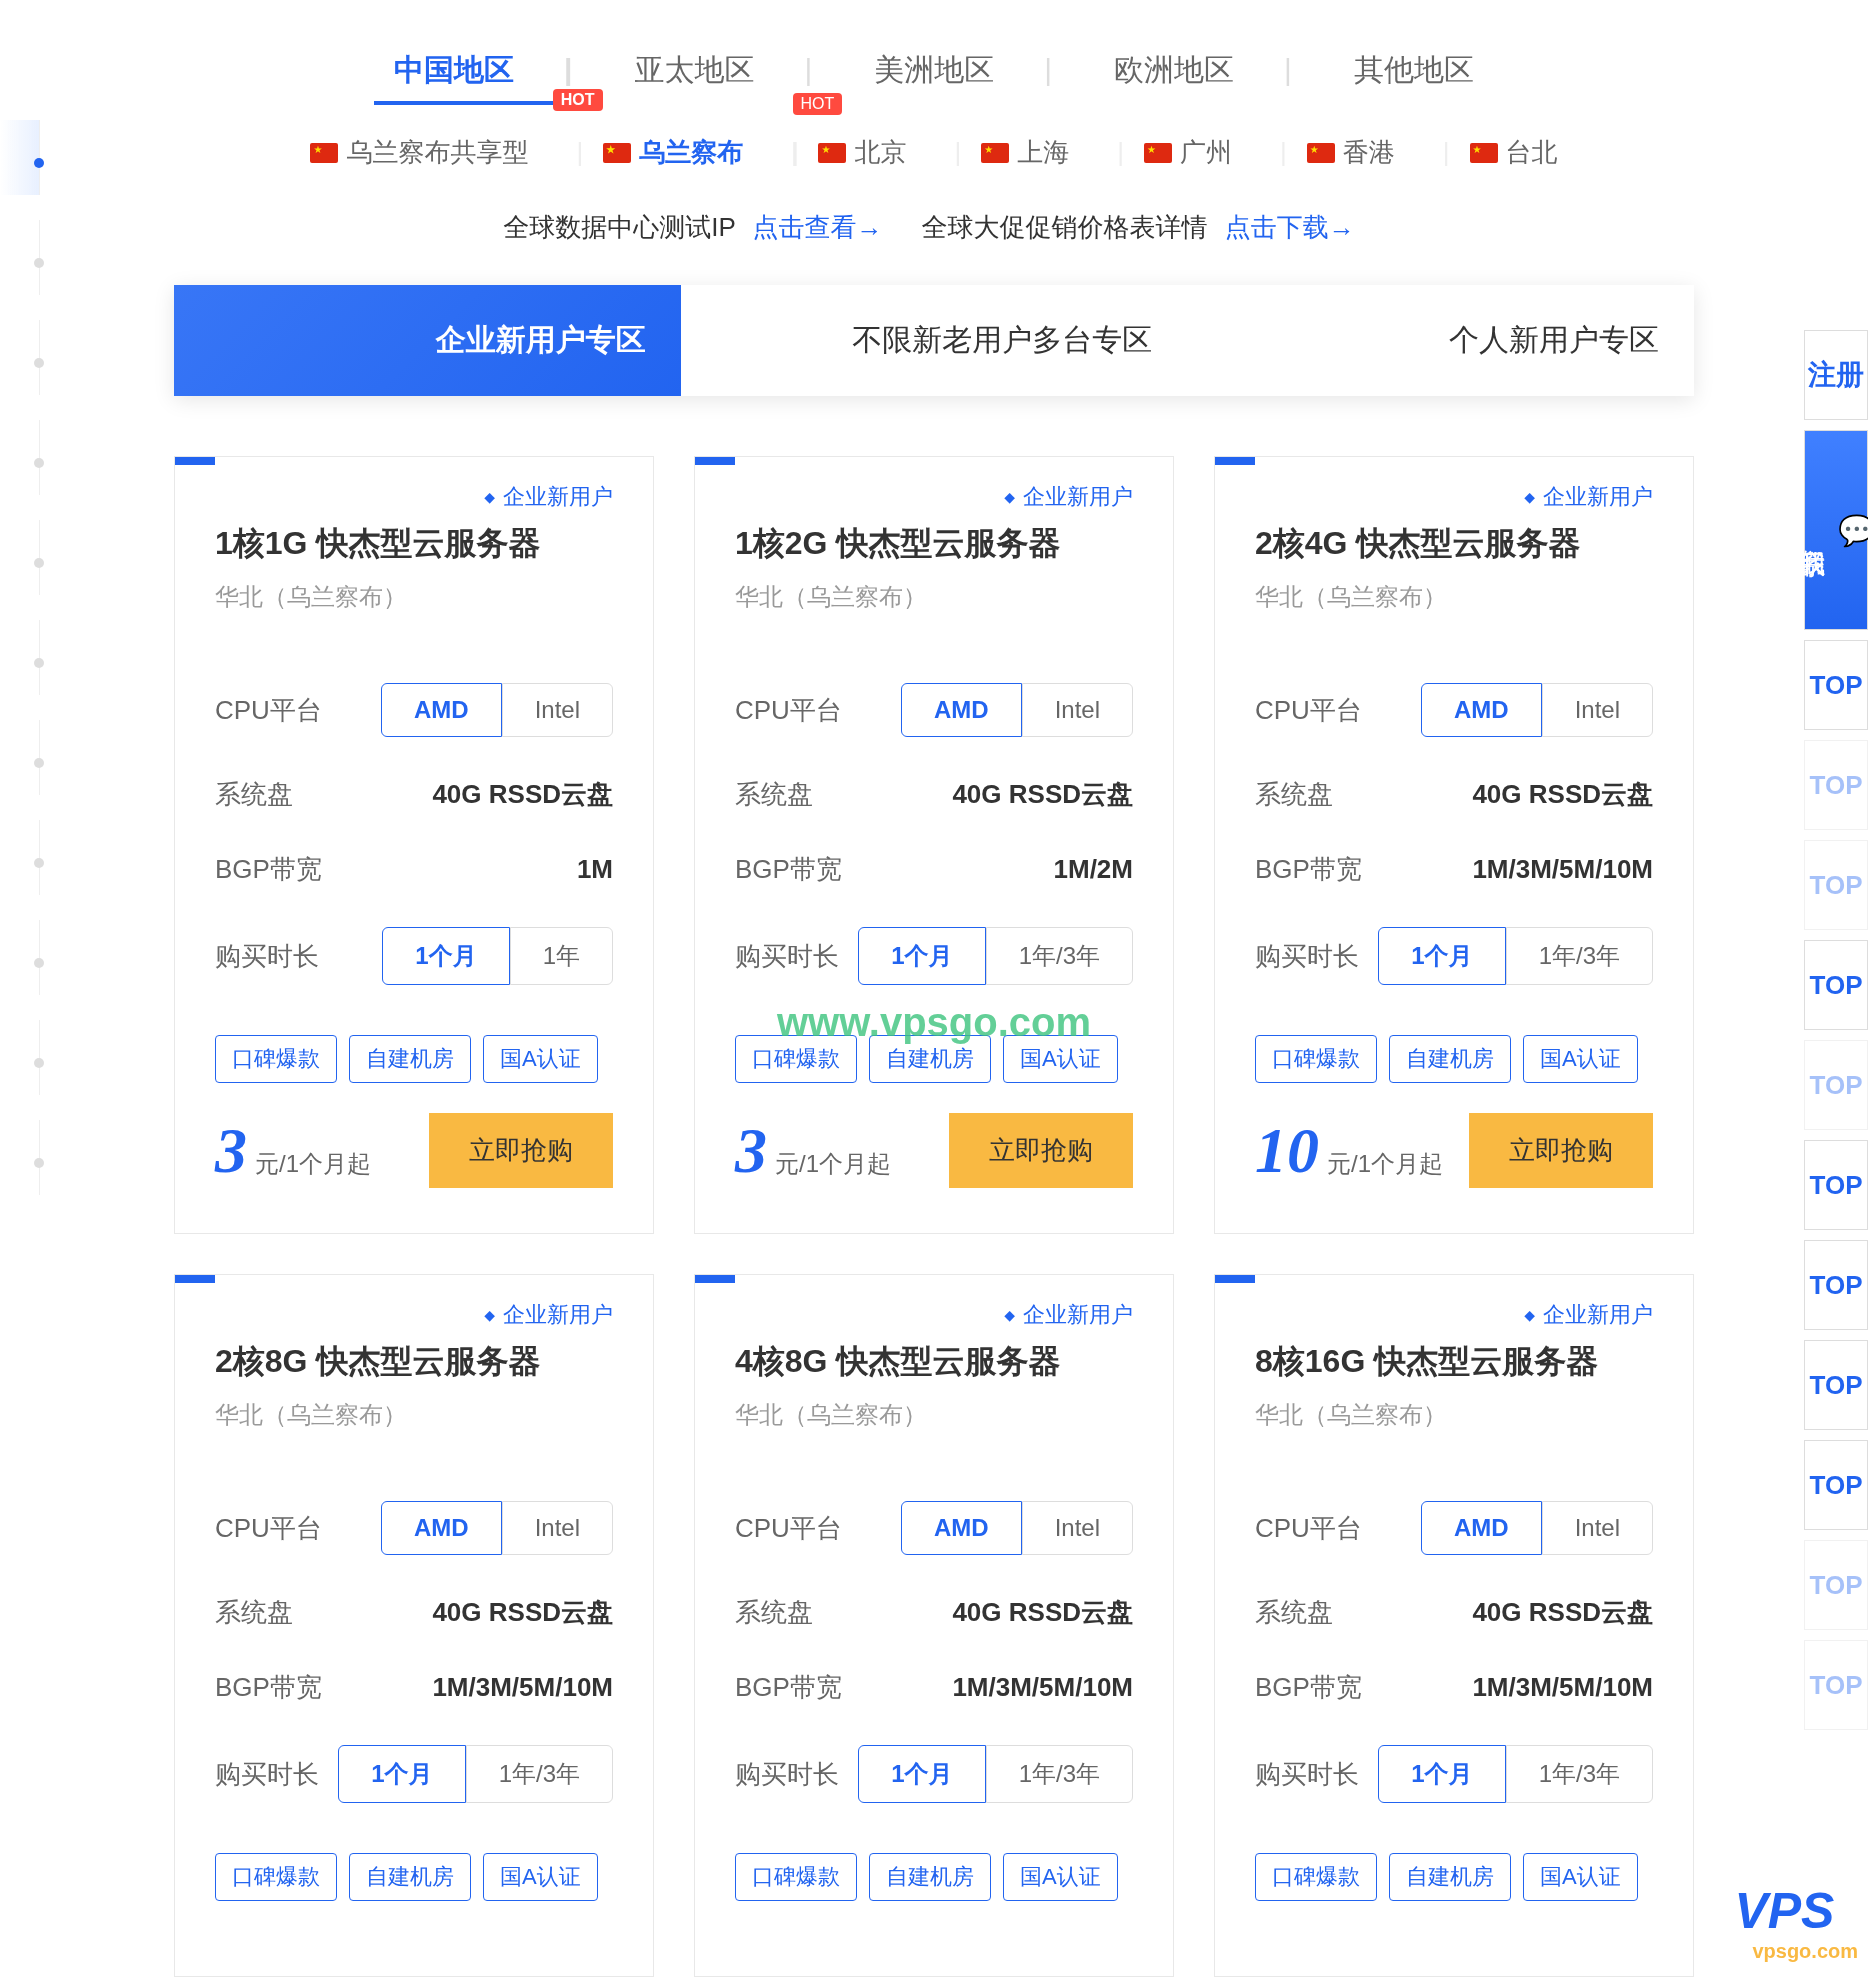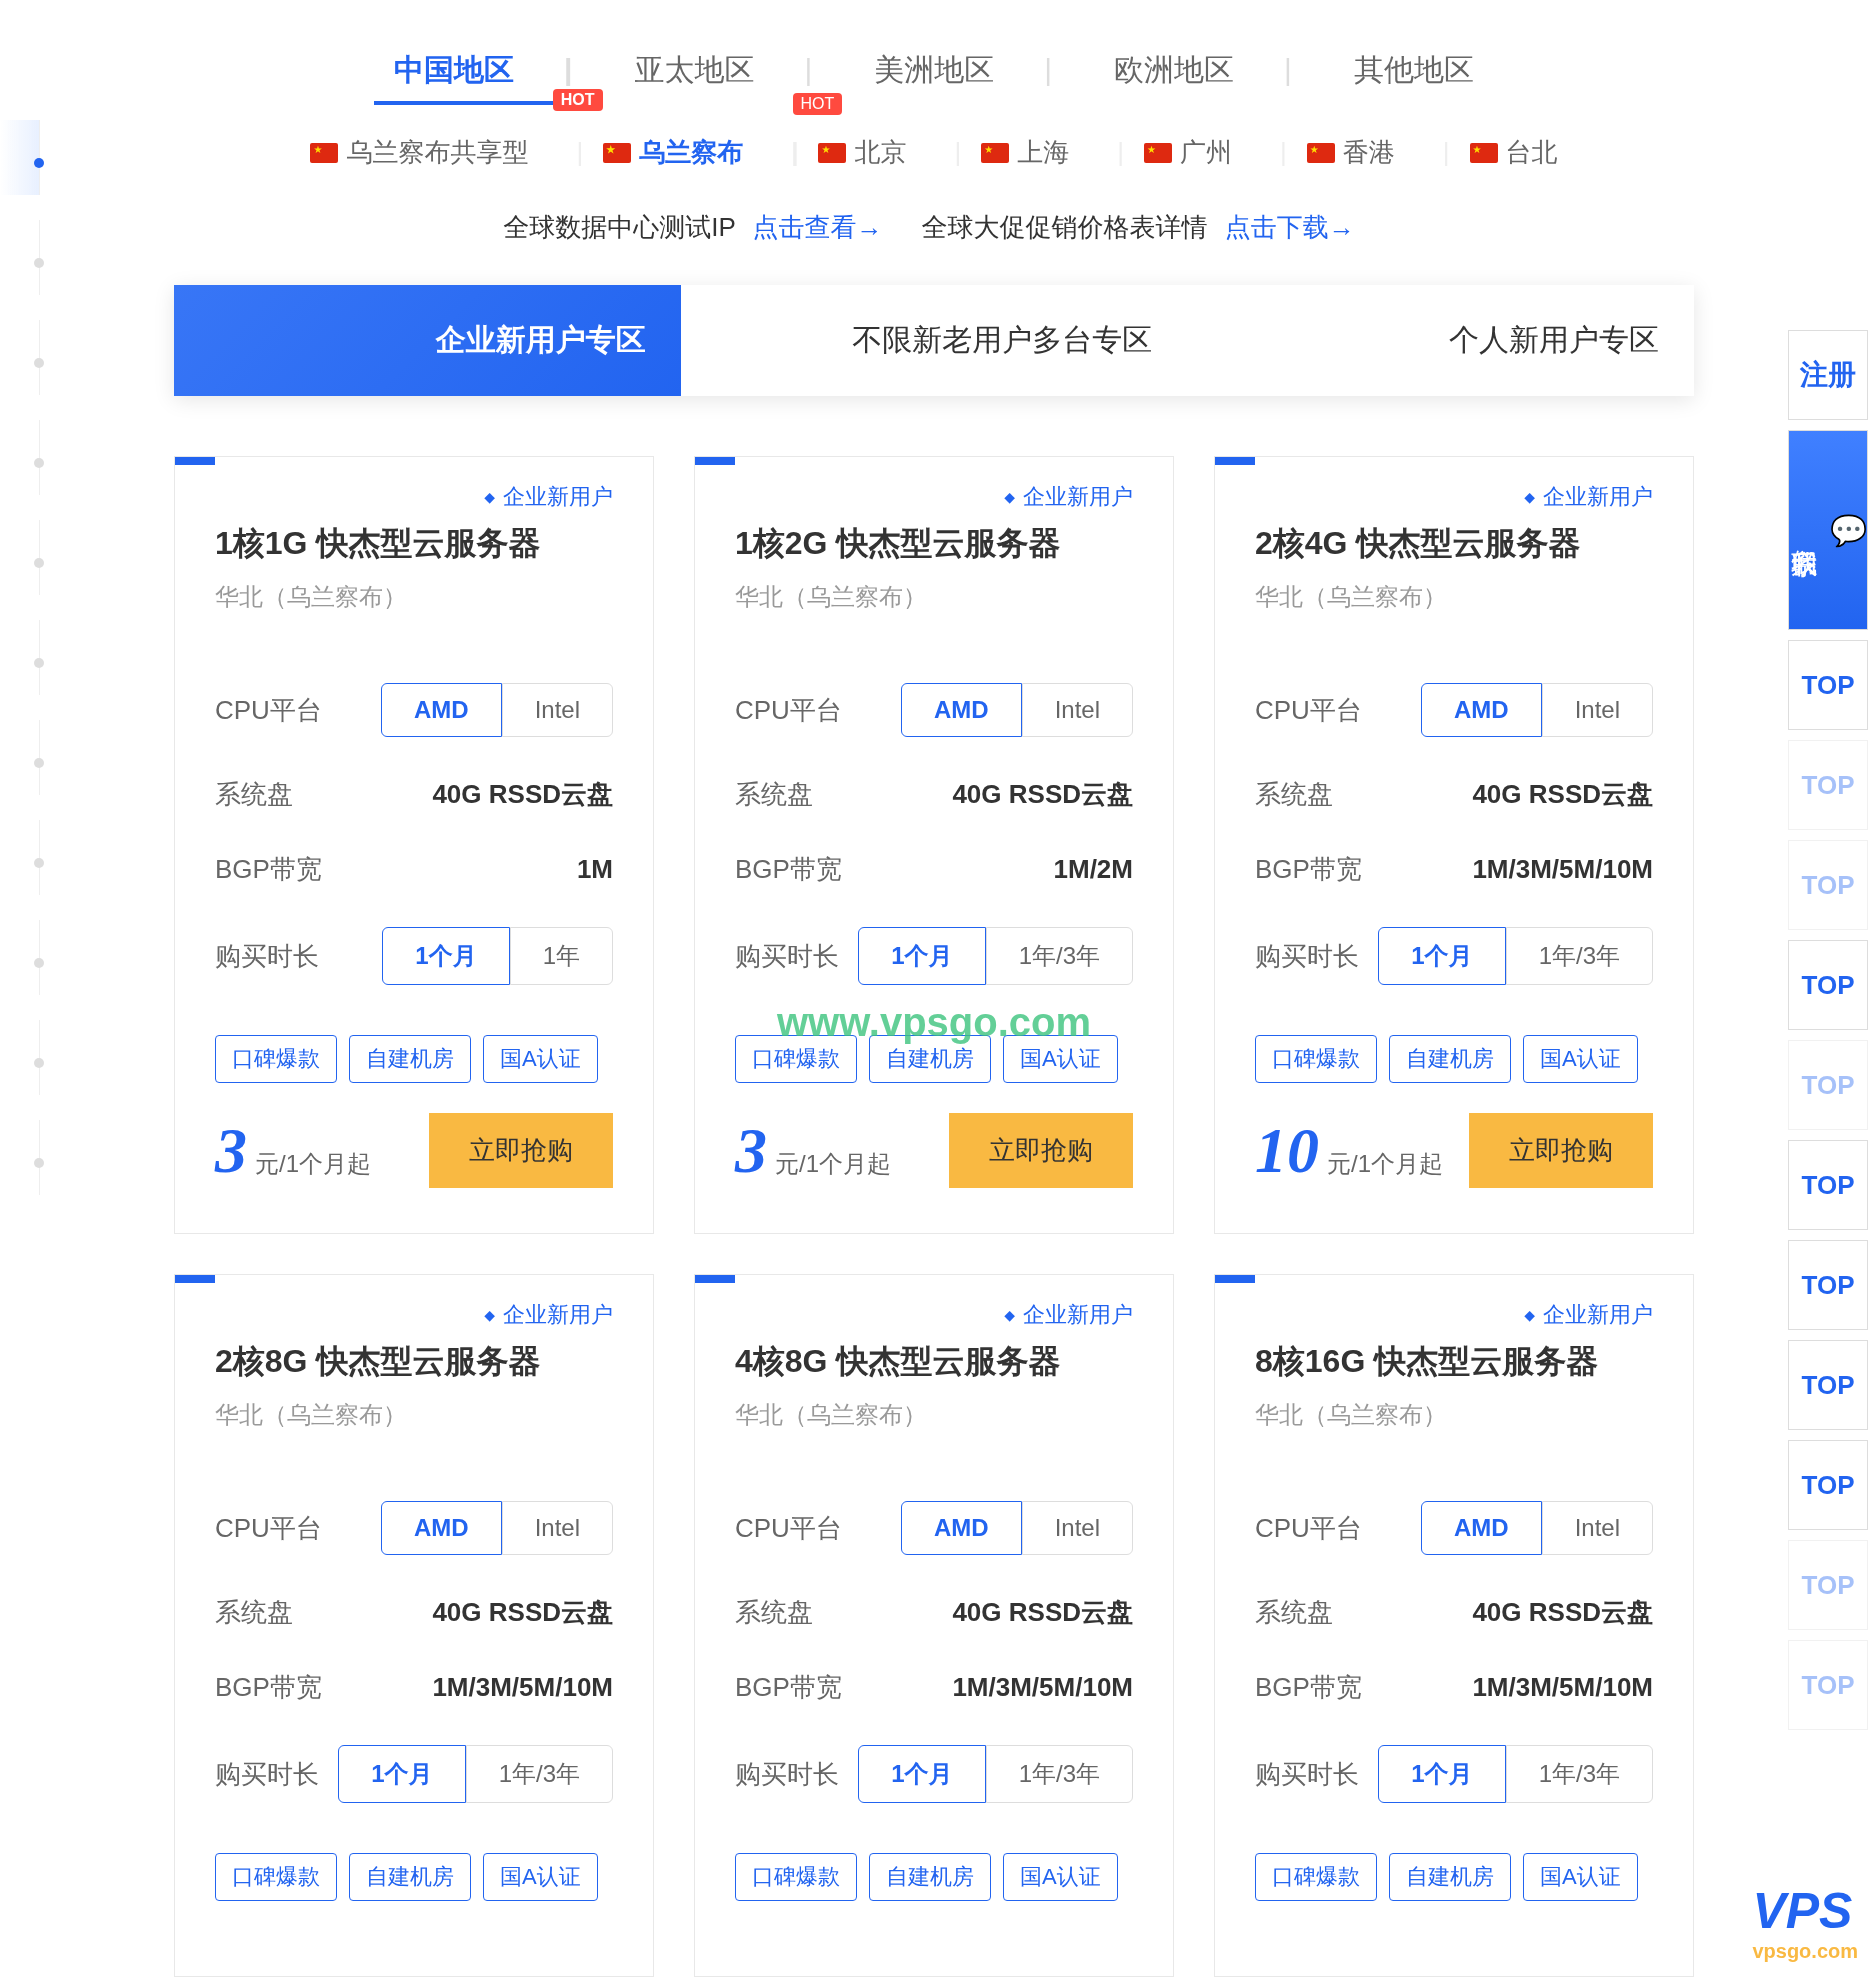--- a/index.html
+++ b/index.html
@@ -47,36 +47,36 @@
 .btn-option:last-child{border-radius:0 6px 6px 0;}
 .tags{display:flex;gap:12px;margin:30px 0;}
 .tag{padding:8px 16px;border:1px solid #2264f0;color:#2264f0;font-size:22px;border-radius:4px;}
 .price-row{display:flex;justify-content:space-between;align-items:flex-end;margin-top:20px;}
 .price{display:flex;align-items:baseline;}
 .price-num{font-size:64px;font-weight:700;color:#2264f0;font-style:italic;font-family:Georgia,serif;}
 .price-unit{font-size:24px;color:#666;margin-left:8px;}
 .buy-btn{background:#f9b942;color:#333;padding:20px 40px;font-size:26px;border:none;cursor:pointer;}
 
 .side-float{position:fixed;right:0;top:330px;display:flex;flex-direction:column;gap:10px;}
-.side-btn{width:80px;height:90px;border:1px solid #ddd;background:#fff;display:flex;align-items:center;justify-content:center;font-size:26px;color:#2264f0;font-weight:700;cursor:pointer;writing-mode:horizontal-tb;}
+.side-btn{width:64px;height:90px;border:1px solid #ddd;background:#fff;display:flex;align-items:center;justify-content:center;font-size:26px;color:#2264f0;font-weight:700;cursor:pointer;writing-mode:horizontal-tb;}
 .side-btn.register{color:#2264f0;font-size:28px;}
 .side-btn.contact{background:linear-gradient(180deg,#4080ff,#2264f0);color:#fff;height:200px;flex-direction:column;gap:8px;font-size:26px;writing-mode:vertical-rl;padding:20px 0;font-weight:400;}
 .side-btn.contact .bubble{writing-mode:horizontal-tb;font-size:30px;}
 .side-btn.top{color:#2264f0;}
 .side-btn.faded{opacity:0.4;}
 
 .left-nav{position:fixed;left:0;top:120px;width:40px;display:flex;flex-direction:column;gap:25px;}
 .left-dot{width:40px;height:75px;border-right:1px solid #eee;position:relative;}
 .left-dot::after{content:"";position:absolute;right:-5px;top:50%;width:10px;height:10px;background:#ddd;border-radius:50%;}
 .left-dot.active{background:linear-gradient(90deg,transparent,#e8f0ff);}
 .left-dot.active::after{background:#2264f0;}
 
 .watermark{position:absolute;top:1000px;left:50%;transform:translateX(-50%);color:#3dc47e;font-size:40px;font-weight:700;opacity:0.8;pointer-events:none;}
 .logo-wm{position:fixed;right:10px;bottom:20px;font-size:50px;font-weight:900;color:#2264f0;font-style:italic;}
-.logo-wm .sub{font-size:20px;color:#f9b942;display:block;font-style:normal;}
+.logo-wm .sub{font-size:20px;color:#f9b942;display:block;font-style:normal;margin-left:18px;}
 </style>
 </head>
 <body>
 
 <div class="left-nav">
   <div class="left-dot active"></div>
   <div class="left-dot"></div>
   <div class="left-dot"></div>
   <div class="left-dot"></div>
   <div class="left-dot"></div>

